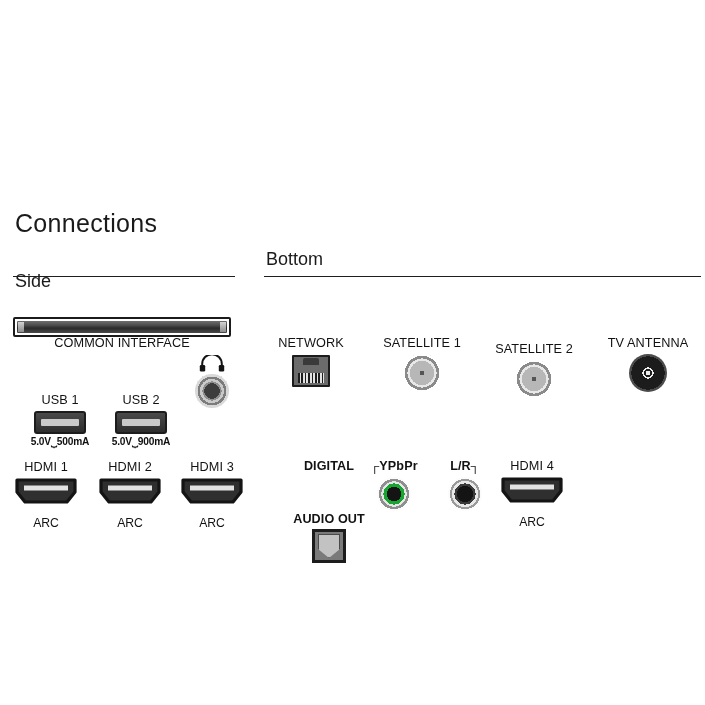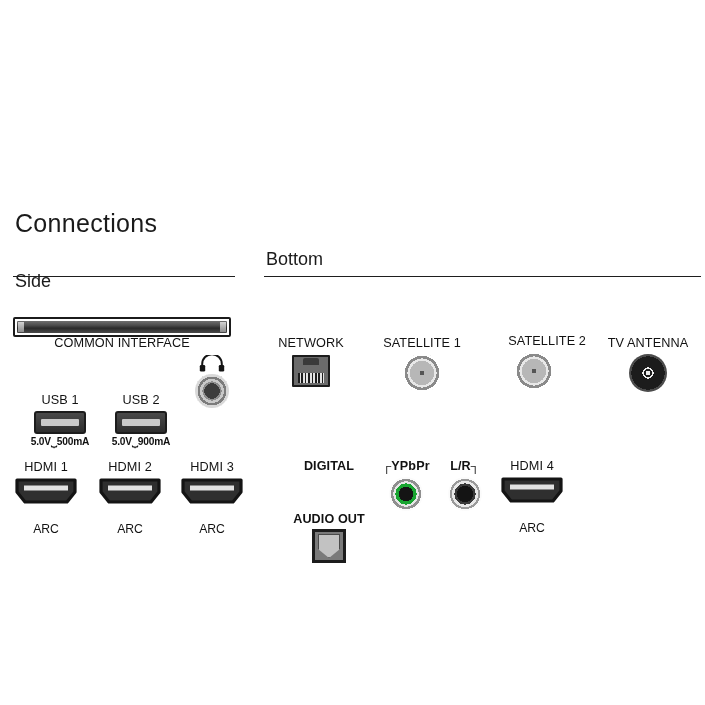--- a/index.html
+++ b/index.html
@@ -28,21 +28,21 @@
   .lbl{
     font-size:12.7px;font-weight:400;color:#121212;
     letter-spacing:.1px;line-height:13.5px;white-space:nowrap;margin-top:39px;
   }
   .lbl-b{font-weight:700;font-size:12.6px;}
   .sub{
     font-size:10.2px;font-weight:700;color:#101010;
     letter-spacing:-.2px;line-height:11px;white-space:nowrap;margin-top:2px;
   }
   .arc{
-    font-size:12.2px;font-weight:400;color:#121212;line-height:13px;margin-top:19px;
+    font-size:12.2px;font-weight:400;color:#121212;line-height:13px;margin-top:13px;
   }
   .port{margin:3px auto 0 auto;}
 
   
   #ci-slot{
     position:absolute;left:13px;top:317px;width:218px;height:20px;
     border:2px solid #1b1b1b;border-radius:2px;background:#ffffff;
     box-sizing:border-box;padding:2px;
   }
   #ci-inner{
@@ -251,39 +251,39 @@
     <div class="tab"></div>
     <div class="pins"></div>
   </div>
 </div>
 
 <div class="grp" style="left:370px;top:298px;width:104px;">
   <div class="lbl">SATELLITE 1</div>
   <div class="coax coax-sat"></div>
 </div>
 
-<div class="grp" style="left:482px;top:296px;width:104px;text-align:right;">
+<div class="grp" style="left:482px;top:304px;width:104px;">
   <div class="lbl">SATELLITE 2</div>
   <div class="coax coax-sat"></div>
 </div>
 
 <div class="grp" style="left:594px;top:298px;width:108px;">
   <div class="lbl">TV ANTENNA</div>
   <div class="coax coax-ant"></div>
 </div>
 
 <div class="grp" style="left:277px;top:421px;width:104px;">
   <div class="lbl lbl-b">DIGITAL</div>
   <div class="lbl lbl-b">AUDIO OUT</div>
   <div class="optical">
     <div class="sh"></div>
   </div>
 </div>
 
-<div class="grp" style="left:371px;top:421px;width:70px;">
+<div class="grp" style="left:359px;top:421px;width:70px;">
   <div class="lbl lbl-b">┌YPbPr</div>
   <div class="rca rca-green"></div>
 </div>
 
 <div class="grp" style="left:434px;top:421px;width:62px;">
   <div class="lbl lbl-b">L/R┐</div>
   <div class="rca rca-black"></div>
 </div>
 
 <div class="grp" style="left:490px;top:421px;width:84px;">

